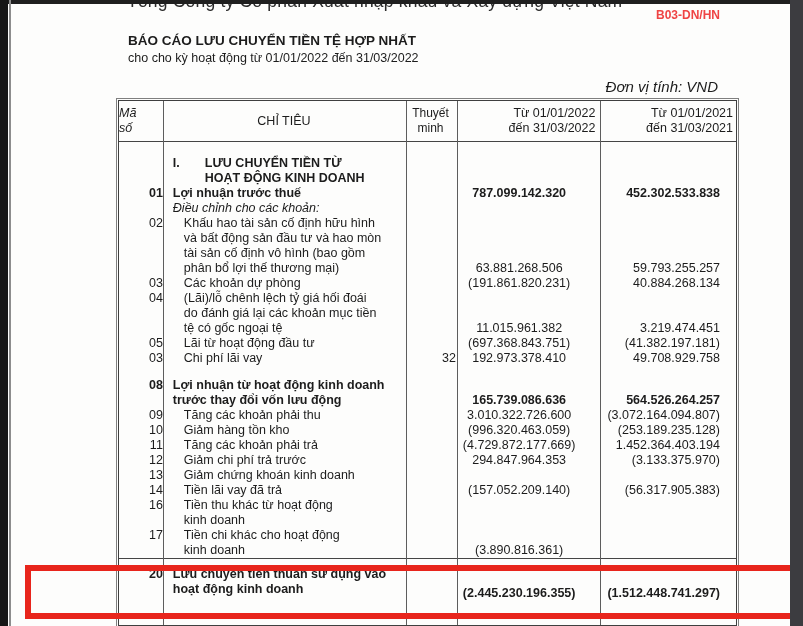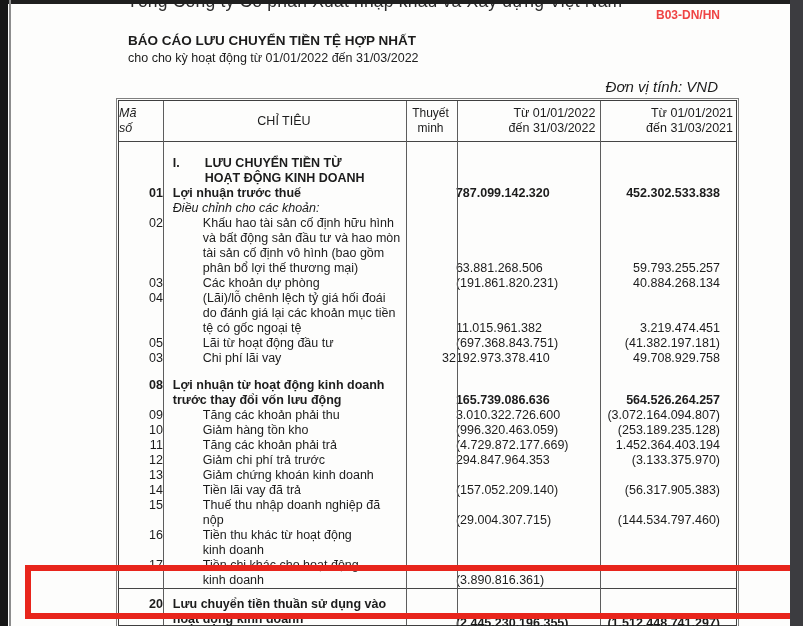--- a/index.html
+++ b/index.html
@@ -38,23 +38,23 @@
   .th-note{width:51px;text-align:center;font-size:12px;}
   .th-v1{width:143px;text-align:right;padding-right:3px;}
   .th-v2{width:138px;text-align:right;padding-right:3px;}
 
   .tbody{padding-top:14px;}
   .row{display:flex;align-items:flex-end;}
   .c{box-sizing:border-box;white-space:pre-line;}
   .code{width:44px;text-align:right;align-self:flex-start;}
   .label{width:243px;padding-left:10px;padding-right:4px;}
   .note{width:51px;text-align:right;}
-  .v1{width:143px;text-align:left;padding-right:16px;}
+  .v1{width:143px;text-align:center;padding-right:16px;}
   .v2{width:138px;text-align:right;padding-right:16px;}
-  .ind .label{padding-left:40px;}
+  .ind .label{padding-left:21px;}
   .bold{font-weight:700;}
   .ital .label{font-style:italic;}
   .gap{height:12px;}
   .label-flex{display:flex;}
   .prefix{width:32px;flex:none;}
   .sep{border-top:1.5px solid #454545;margin-top:0;}
   .r20{padding-top:8px;align-items:flex-start;}
   .r20 .v1,.r20 .v2{padding-top:19px;}
 
   
@@ -218,27 +218,20 @@
     </div>
 
     <div class="row ind">
       <div class="c code">14</div>
       <div class="c label">Tiền lãi vay đã trả</div>
       <div class="c note"></div>
       <div class="c v1">(157.052.209.140)</div>
       <div class="c v2">(56.317.905.383)</div>
     </div>
 
-    <div class="row ind">
-      <div class="c code">15</div>
-      <div class="c label">Thuế thu nhập doanh nghiệp đã nộp</div>
-      <div class="c note"></div>
-      <div class="c v1">(29.004.307.715)</div>
-      <div class="c v2">(144.534.797.460)</div>
-    </div>
 
     <div class="row ind">
       <div class="c code">16</div>
       <div class="c label">Tiền thu khác từ hoạt động
 kinh doanh</div>
       <div class="c note"></div>
         <div class="c v1"></div>
         <div class="c v2"></div>
     </div>
 

